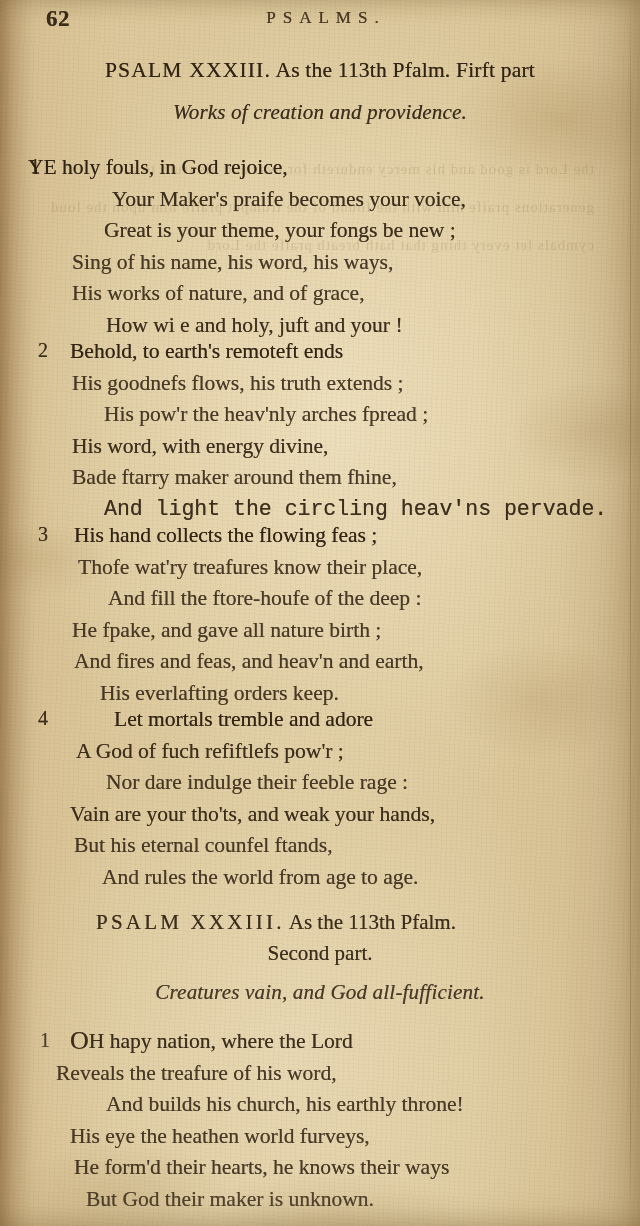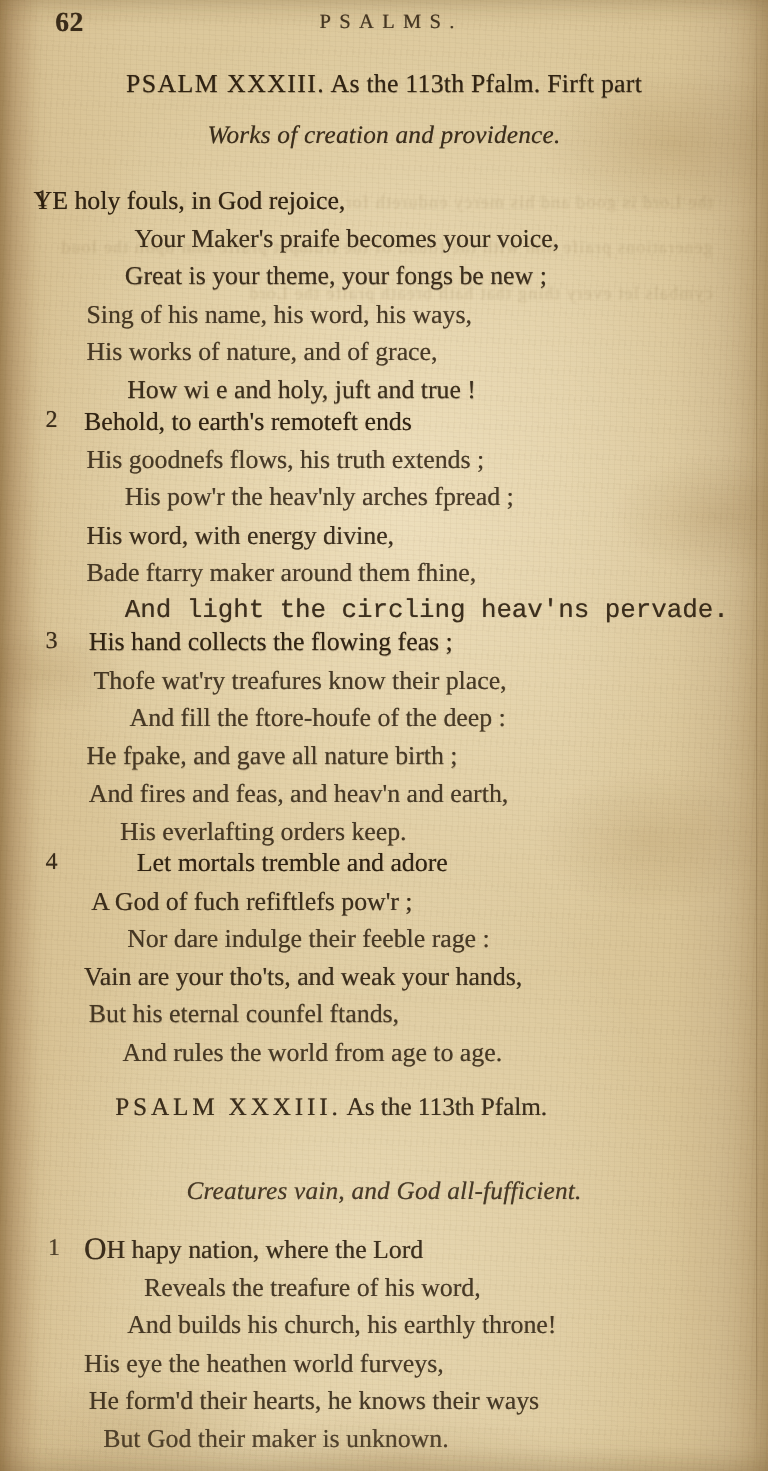--- a/index.html
+++ b/index.html
@@ -155,21 +155,21 @@
 
     <div class="subtitle ink f2" style="position:absolute;top:100px;left:0;">Works of creation and providence.</div>
 
     <div class="stanza" style="position:absolute;top:152px;left:0;width:640px;">
       <div class="vnum ink f2" style="left:12px;top:3px;">1</div>
       <div class="vline ink f1" style="padding-left:28px;">YE holy fouls, in God rejoice,</div>
       <div class="vline ink f2" style="padding-left:112px;">Your Maker's praife becomes your voice,</div>
       <div class="vline ink f2" style="padding-left:104px;">Great is your theme,  your fongs be new ;</div>
       <div class="vline ink f3" style="padding-left:72px;">Sing of his name, his word, his ways,</div>
       <div class="vline ink f3" style="padding-left:72px;">His works of nature, and of grace,</div>
-      <div class="vline ink f2" style="padding-left:106px;">How wi e and holy, juft and true !</div>
+      <div class="vline ink f2" style="padding-left:106px;">How wi e and holy, juft and your !</div>
     </div>
 
     <div class="stanza" style="position:absolute;top:336px;left:0;width:640px;">
       <div class="vnum ink f2" style="left:20px;top:3px;">2</div>
       <div class="vline ink f1" style="padding-left:70px;">Behold, to earth's remoteft ends</div>
       <div class="vline ink f3" style="padding-left:72px;">His goodnefs flows, his truth extends ;</div>
       <div class="vline ink f3" style="padding-left:104px;">His pow'r the heav'nly arches fpread ;</div>
       <div class="vline ink f2" style="padding-left:72px;">His word, with energy divine,</div>
       <div class="vline ink f3" style="padding-left:72px;">Bade ftarry maker around them fhine,</div>
       <div class="vline ink f2" style="padding-left:104px;font-family:Liberation Mono, monospace;">And light the circling heav'ns pervade.</div>
@@ -191,27 +191,28 @@
       <div class="vline ink f2" style="padding-left:76px;">A God of fuch refiftlefs pow'r ;</div>
       <div class="vline ink f3" style="padding-left:106px;">Nor dare indulge their feeble rage :</div>
       <div class="vline ink f2" style="padding-left:70px;">Vain are your tho'ts, and weak your hands,</div>
       <div class="vline ink f3" style="padding-left:74px;">But his eternal counfel ftands,</div>
       <div class="vline ink f3" style="padding-left:102px;">And rules the world from age to age.</div>
     </div>
 
     <div class="psalm-head-2 ink f2" style="position:absolute;top:910px;left:0;">
       <span class="sc">PSALM  XXXIII.</span><span>  As the 113th Pfalm.</span>
     </div>
+    <div class="part-line ink f2" style="position:absolute;top:941px;left:0;">Second part.</div>
 
     <div class="subtitle ink f3" style="position:absolute;top:980px;left:0;">Creatures vain, and God all-fufficient.</div>
 
     <div class="stanza" style="position:absolute;top:1026px;left:0;width:640px;">
       <div class="vnum ink f4" style="left:22px;top:3px;">1</div>
       <div class="vline ink f2" style="padding-left:70px;"><span class="dropcap">O</span><span>H hapy nation, where the Lord</span></div>
-      <div class="vline ink f3" style="padding-left:120px;">Reveals the treafure of his word,</div>
+      <div class="vline ink f3" style="padding-left:56px;">Reveals the treafure of his word,</div>
       <div class="vline ink f3" style="padding-left:106px;">And builds his church, his earthly throne!</div>
       <div class="vline ink f3" style="padding-left:70px;">His eye the heathen world furveys,</div>
       <div class="vline ink f3" style="padding-left:74px;">He form'd their hearts, he knows their ways</div>
       <div class="vline ink f4" style="padding-left:86px;">But God their maker is unknown.</div>
     </div>
 
   </div>
 
   <div id="edge-rule"></div>
   <div id="vignette"></div>

